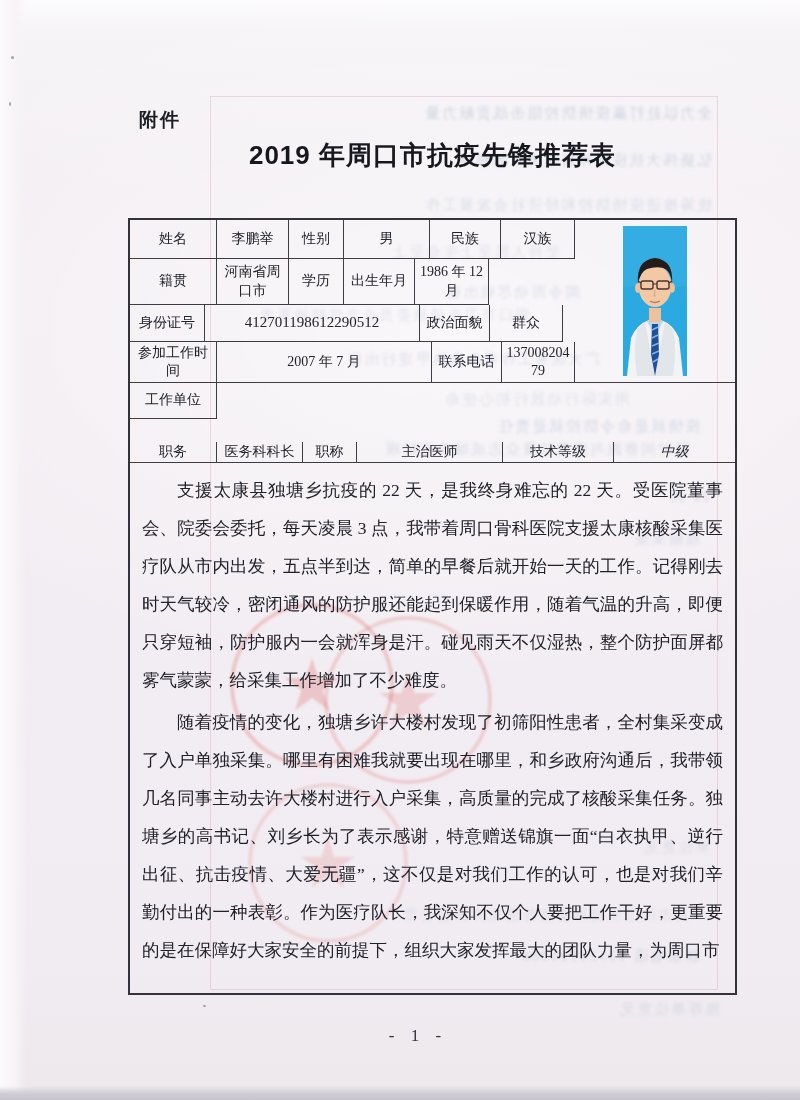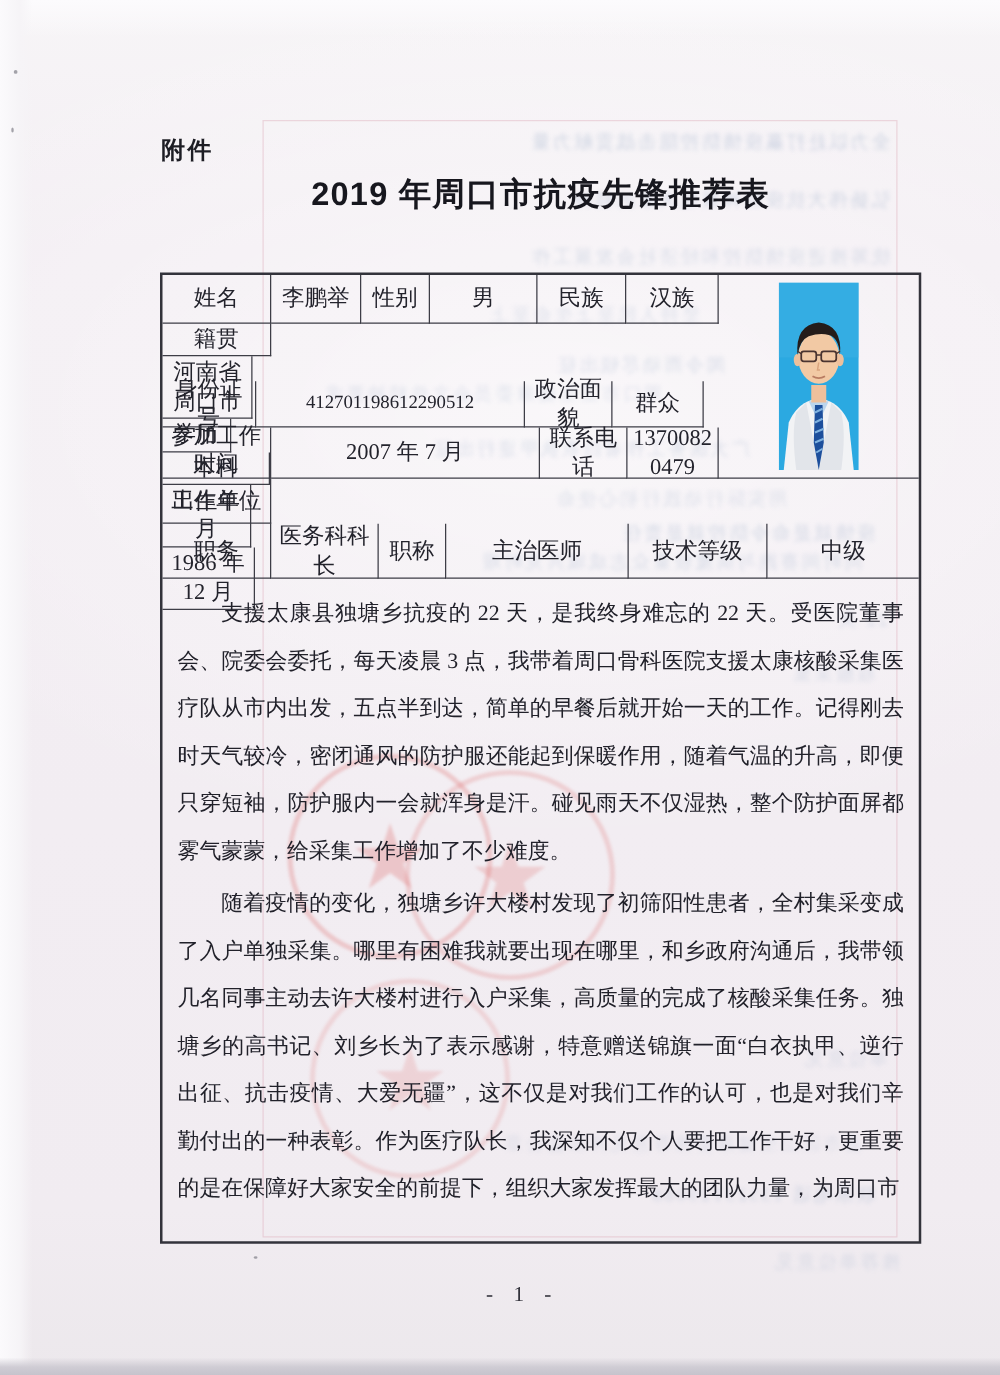--- a/index.html
+++ b/index.html
@@ -34,42 +34,42 @@
   }
   .bleed-rect{
     position:absolute;left:210px;top:96px;width:506px;height:892px;
     border:1px solid rgba(221,168,183,.4);filter:blur(.6px);
   }
 
   
   .stamp{position:absolute;filter:blur(1.2px);pointer-events:none;}
 
   .attachment{
-    position:absolute;left:129px;top:107px;
+    position:absolute;left:139px;top:107px;
     font-family:"Liberation Sans","DejaVu Sans",sans-serif;
     font-weight:700;font-size:19px;color:#1d1d24;letter-spacing:2px;
   }
   .doc-title{
     position:absolute;left:128px;top:138px;width:609px;margin:0;
     text-align:center;
     font-family:"Liberation Sans","DejaVu Sans",sans-serif;
     font-weight:700;font-size:26px;color:#17171e;letter-spacing:1px;
   }
 
   
   .form-table{
     position:absolute;left:128px;top:218px;width:609px;height:777px;
     border:2px solid #33333b;box-sizing:border-box;
     color:#23232c;
   }
   .frow{display:flex;box-sizing:border-box;}
   .fcell{
     box-sizing:border-box;border-right:1px solid #3d3d46;border-bottom:1px solid #3d3d46;
     display:flex;align-items:center;justify-content:center;text-align:center;
-    font-size:18px;line-height:1.3;padding:1px 3px;word-break:break-all;
+    font-size:14px;line-height:1.3;padding:1px 3px;word-break:break-all;
   }
   .fcell.noR{border-right:none;}
   .photo-cell{
     position:absolute;left:445px;top:0;width:160px;height:163px;
     box-sizing:border-box;border-bottom:1px solid #3d3d46;
     display:flex;align-items:center;justify-content:center;
   }
   .body-cell{
     box-sizing:border-box;height:530px;overflow:hidden;
     padding:8px 12px 0 12px;
@@ -130,25 +130,24 @@
 
     <div class="frow" style="height:39px;">
       <div class="fcell" style="width:87px;">姓名</div>
       <div class="fcell" style="width:72px;">李鹏举</div>
       <div class="fcell" style="width:55px;">性别</div>
       <div class="fcell" style="width:86px;">男</div>
       <div class="fcell" style="width:71px;">民族</div>
       <div class="fcell" style="width:74px;">汉族</div>
     </div>
 
-    <div class="frow" style="height:46px;flex-direction:column;">
+    <div class="frow" style="height:46px;">
       <div class="fcell" style="width:87px;">籍贯</div>
       <div class="fcell" style="width:72px;">河南省周口市</div>
       <div class="fcell" style="width:55px;text-align:right;">学历</div>
-      <div class="fcell" style="width:86px;">本科</div>
       <div class="fcell" style="width:71px;font-family:Liberation Serif, serif;">出生年月</div>
       <div class="fcell" style="width:74px;">1986 年 12 月</div>
     </div>
 
     <div class="frow" style="height:37px;">
       <div class="fcell" style="width:75px;">身份证号</div>
       <div class="fcell" style="width:215px;font-size:15px;">412701198612290512</div>
       <div class="fcell" style="width:70px;">政治面貌</div>
       <div class="fcell" style="width:73px;">群众</div>
     </div>
@@ -189,27 +188,27 @@
 
         <path d="M32 64 L31 70 L33 70" stroke="#d9a47e" stroke-width="1.2" fill="none"></path>
         <path d="M27 75 Q32 78 37 75" stroke="#b97c62" stroke-width="1.4" fill="none"></path>
       </svg>
     </div>
 
     <div class="frow" style="height:36px;">
       <div class="fcell" style="width:87px;">工作单位</div>
     </div>
 
-    <div class="frow" style="height:44px;">
+    <div class="frow" style="height:44px;align-items:flex-end;">
       <div class="fcell" style="width:87px;">职务</div>
       <div class="fcell" style="width:86px;">医务科科长</div>
       <div class="fcell" style="width:54px;">职称</div>
       <div class="fcell" style="width:146px;">主治医师</div>
       <div class="fcell" style="width:111px;">技术等级</div>
-      <div class="fcell noR" style="width:121px;">中级</div>
+      <div class="fcell noR" style="width:121px;font-style:italic;">中级</div>
     </div>
 
     <div class="body-cell">
       <p>支援太康县独塘乡抗疫的 22 天，是我终身难忘的 22 天。受医院董事会、院委会委托，每天凌晨 3 点，我带着周口骨科医院支援太康核酸采集医疗队从市内出发，五点半到达，简单的早餐后就开始一天的工作。记得刚去时天气较冷，密闭通风的防护服还能起到保暖作用，随着气温的升高，即便只穿短袖，防护服内一会就浑身是汗。碰见雨天不仅湿热，整个防护面屏都雾气蒙蒙，给采集工作增加了不少难度。</p>
       <p>随着疫情的变化，独塘乡许大楼村发现了初筛阳性患者，全村集采变成了入户单独采集。哪里有困难我就要出现在哪里，和乡政府沟通后，我带领几名同事主动去许大楼村进行入户采集，高质量的完成了核酸采集任务。独塘乡的高书记、刘乡长为了表示感谢，特意赠送锦旗一面“白衣执甲、逆行出征、抗击疫情、大爱无疆”，这不仅是对我们工作的认可，也是对我们辛勤付出的一种表彰。作为医疗队长，我深知不仅个人要把工作干好，更重要的是在保障好大家安全的前提下，组织大家发挥最大的团队力量，为周口市</p>
     </div>
   </div>
 
   <div class="pagenum">- 1 -</div>
 

